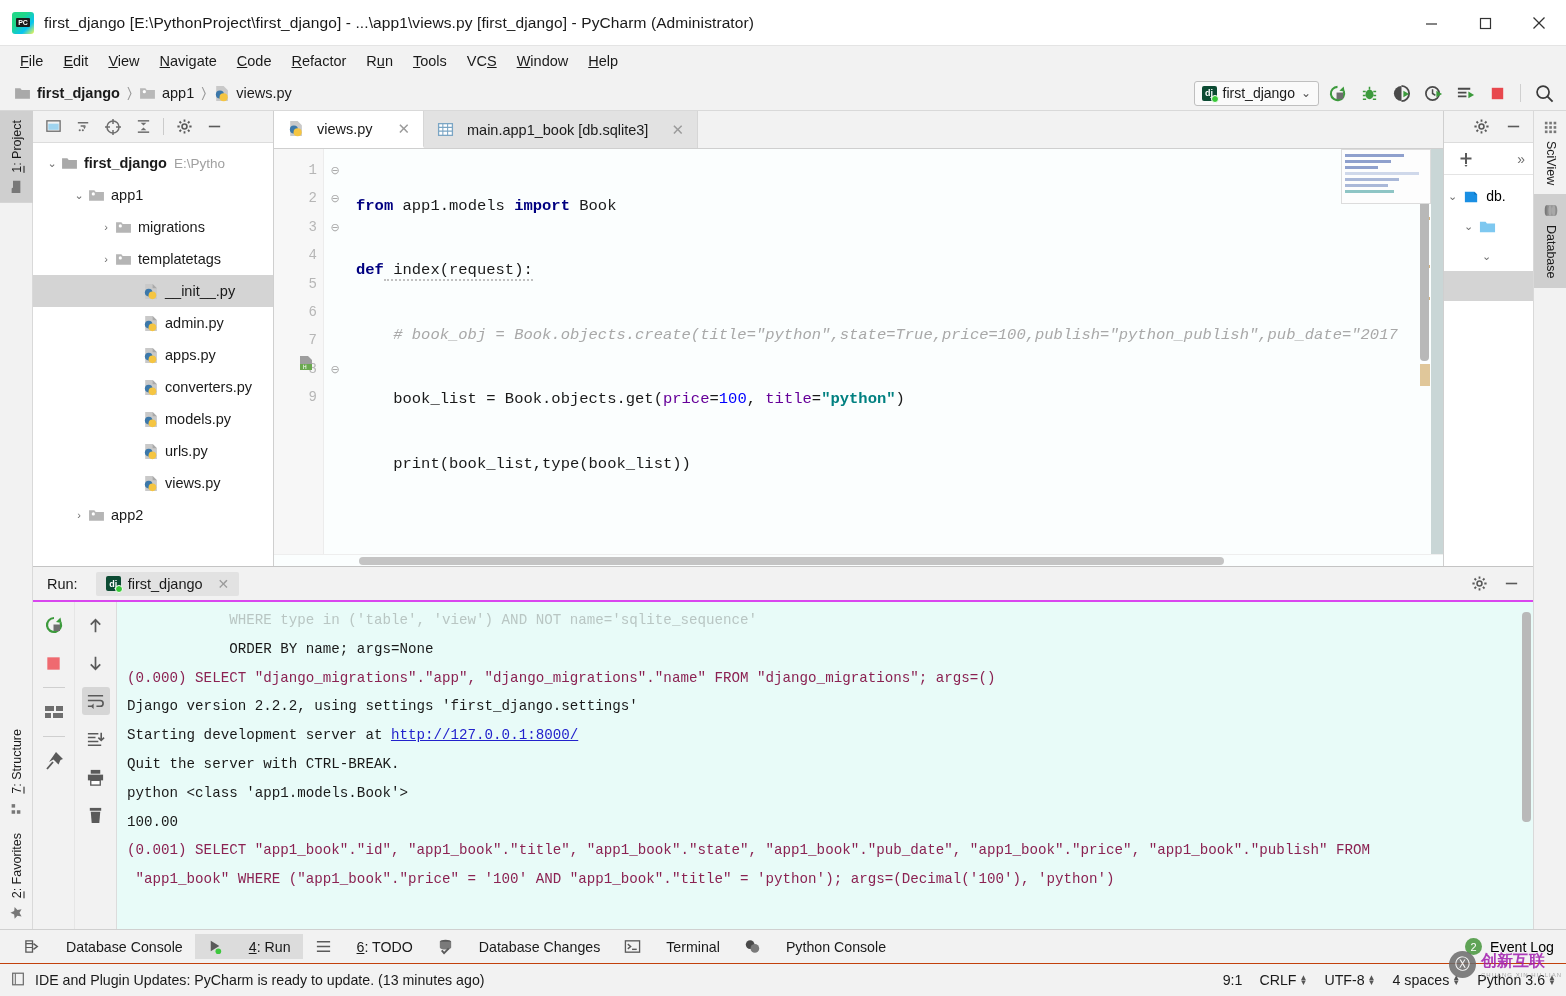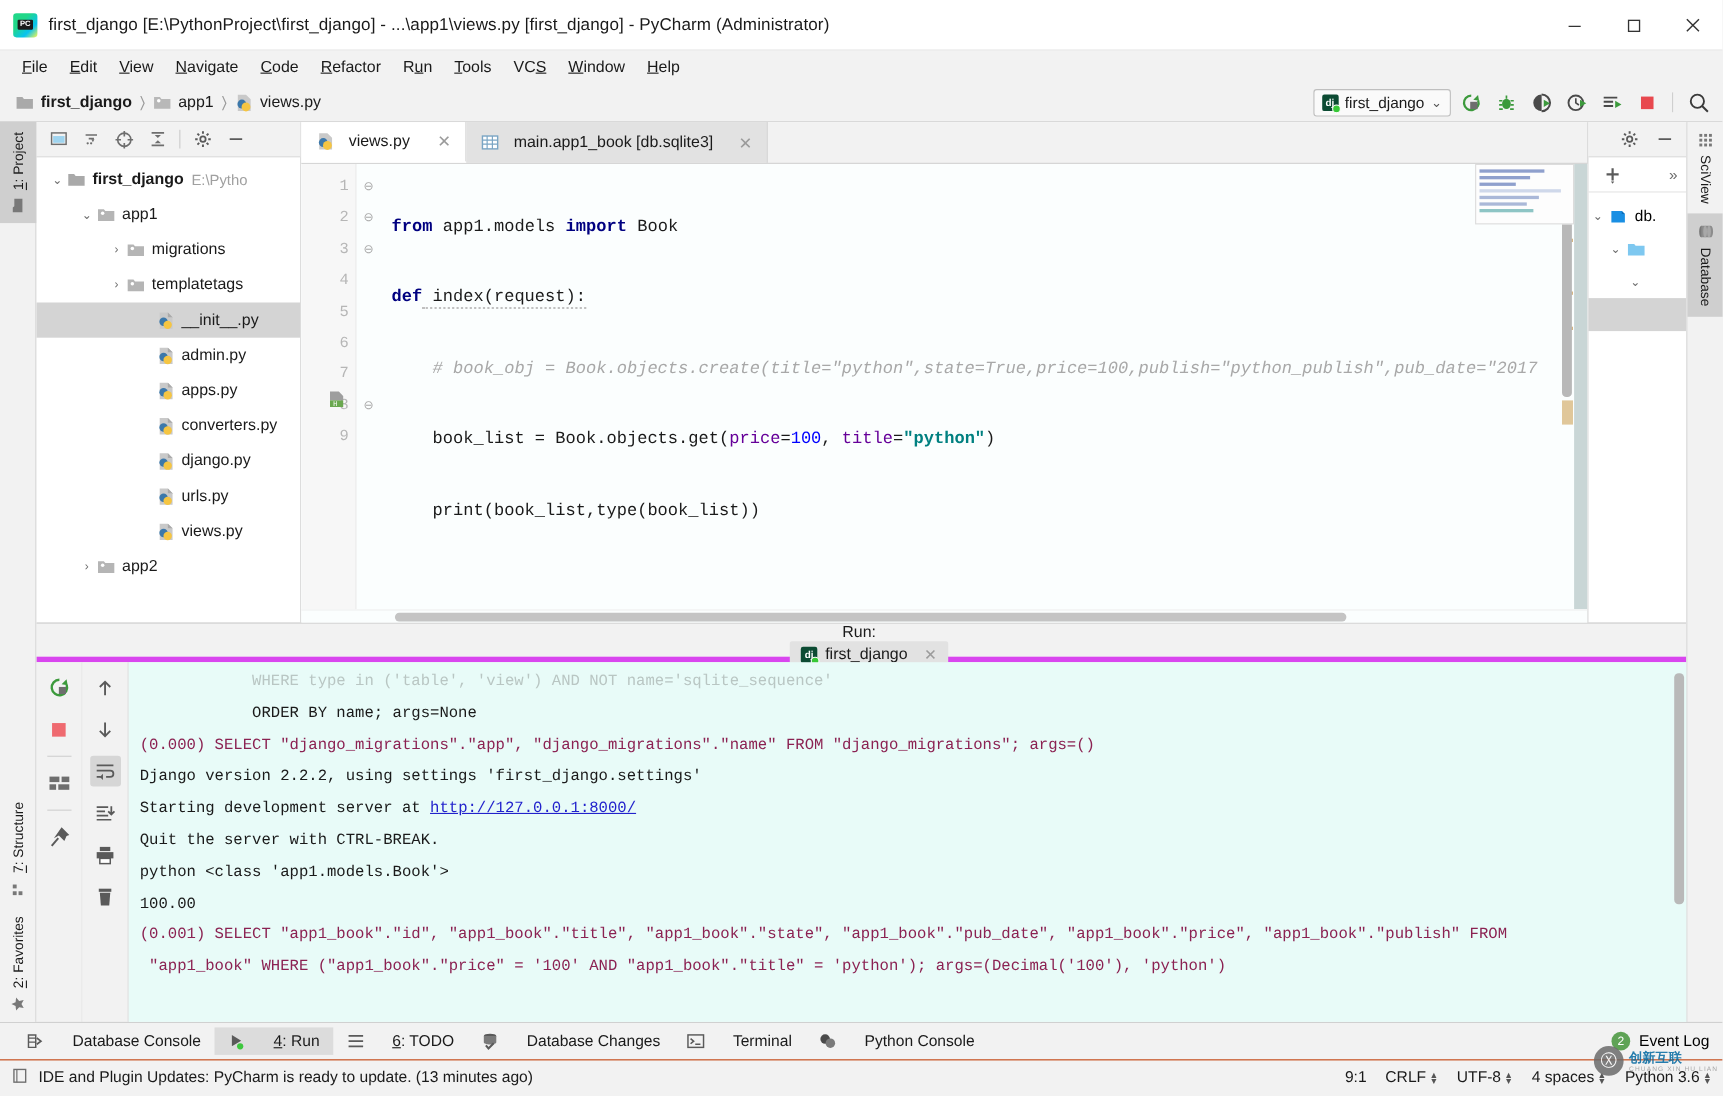--- a/index.html
+++ b/index.html
@@ -149,21 +149,21 @@
   .dbp-tools { height:32px; display:flex; align-items:center; justify-content:space-between;
                padding:0 8px; border-bottom:1px solid #e4e4e4;}
   .dbp-tree { flex:1; font-size:14px; padding-top:6px; }
   .dbrow { display:flex; align-items:center; height:30px; gap:6px; padding-left:4px; }
   .dbrow.sel { background:#d4d4d4; }
 
   
   .runpanel { flex:1; display:flex; flex-direction:column; min-height:0;
               border-top:1px solid #c4c4c4; background:#f2f2f2; }
   .run-head { height:35px; display:flex; align-items:center; padding-left:14px;
-              background:#f2f2f2; border-bottom:5px solid #d946ef;flex-direction:column;}
+              background:#f2f2f2; border-bottom:2px solid #d946ef;}
   .run-label { font-size:14.5px; color:#1a1a1a; margin-right:18px;}
   .run-tab { display:flex; align-items:center; gap:7px; background:#e2e2e2;
              padding:4px 10px; font-size:14.5px; color:#1a1a1a; border-radius:2px;}
   .run-head-right { margin-left:auto; display:flex; align-items:center; gap:4px; padding-right:8px;}
 
   .run-body { flex:1; display:flex; min-height:0; }
   .run-rail { width:42px; background:#f2f2f2; display:flex; flex-direction:column;
               align-items:center; padding-top:9px; gap:10px; border-right:1px solid #e6e6e6;}
   .run-rail2 { width:42px; background:#f2f2f2; display:flex; flex-direction:column;
               align-items:center; padding-top:9px; gap:10px; border-right:1px solid #dcdcdc;}
@@ -193,21 +193,21 @@
   .statusbar { height:33px; display:flex; align-items:center; background:#f2f2f2;
                border-top:1px solid #c2410c; padding:0 10px; font-size:14.2px; color:#1a1a1a;}
   .status-msg { margin-left:9px; }
   .status-right { margin-left:auto; display:flex; align-items:center; gap:17px; }
   .sb-item { display:flex; align-items:center; gap:3px; }
   .sb-arrows { display:flex; flex-direction:column; line-height:5px; font-size:8px; color:#555;}
   .watermark { position:absolute; right:4px; bottom:18px; display:flex; align-items:center;
                gap:5px; opacity:.85;}
   .wm-circle { width:27px;height:27px;border-radius:50%;background:#6b6b6b;color:#fff;
                display:flex;align-items:center;justify-content:center;font-size:15px;}
-  .wm-text { font-size:12px; color:#0369a1; font-weight:bold; }
+  .wm-text { font-size:16px; color:#a21caf; font-weight:bold; }
   .wm-sub { font-size:6px; color:#9a9a9a; letter-spacing:1px;}
 </style>
 </head>
 <body>
 
 <div class="app">
 
   <div class="titlebar">
     <div class="pc-logo">
         <i>PC</i>
@@ -500,21 +500,21 @@
               <div class="trow" style="padding-left: 91px;">
                 <span class="twist"></span>
                 <span style="display: flex;">
                   <svg class="ic" viewBox="0 0 16 16">
                     <path d="M3 1h7l4 4v10H3z" fill="#c9c9c9"></path>
                     <path d="M10 1l4 4h-4z" fill="#aaa"></path>
                     <circle cx="6.3" cy="9" r="3.6" fill="#3c78aa"></circle>
                     <circle cx="9.8" cy="11.6" r="3.6" fill="#f5c542"></circle>
                   </svg>
                 </span>
-                <span class="tlabel">django.py</span>
+                <span class="tlabel">models.py</span>
               </div>
               <div class="trow" style="padding-left: 91px;">
                 <span class="twist"></span>
                 <span style="display: flex;">
                   <svg class="ic" viewBox="0 0 16 16">
                     <path d="M3 1h7l4 4v10H3z" fill="#c9c9c9"></path>
                     <path d="M10 1l4 4h-4z" fill="#aaa"></path>
                     <circle cx="6.3" cy="9" r="3.6" fill="#3c78aa"></circle>
                     <circle cx="9.8" cy="11.6" r="3.6" fill="#f5c542"></circle>
                   </svg>

